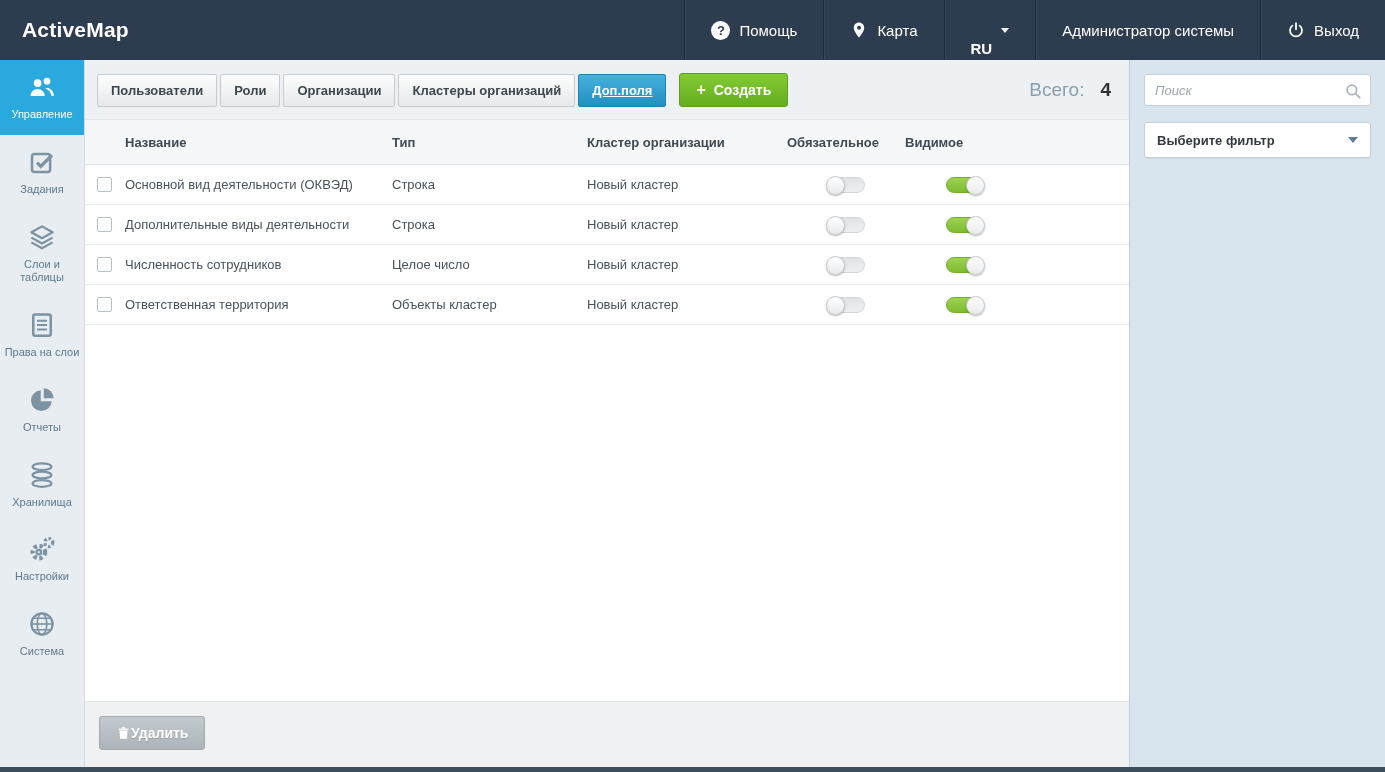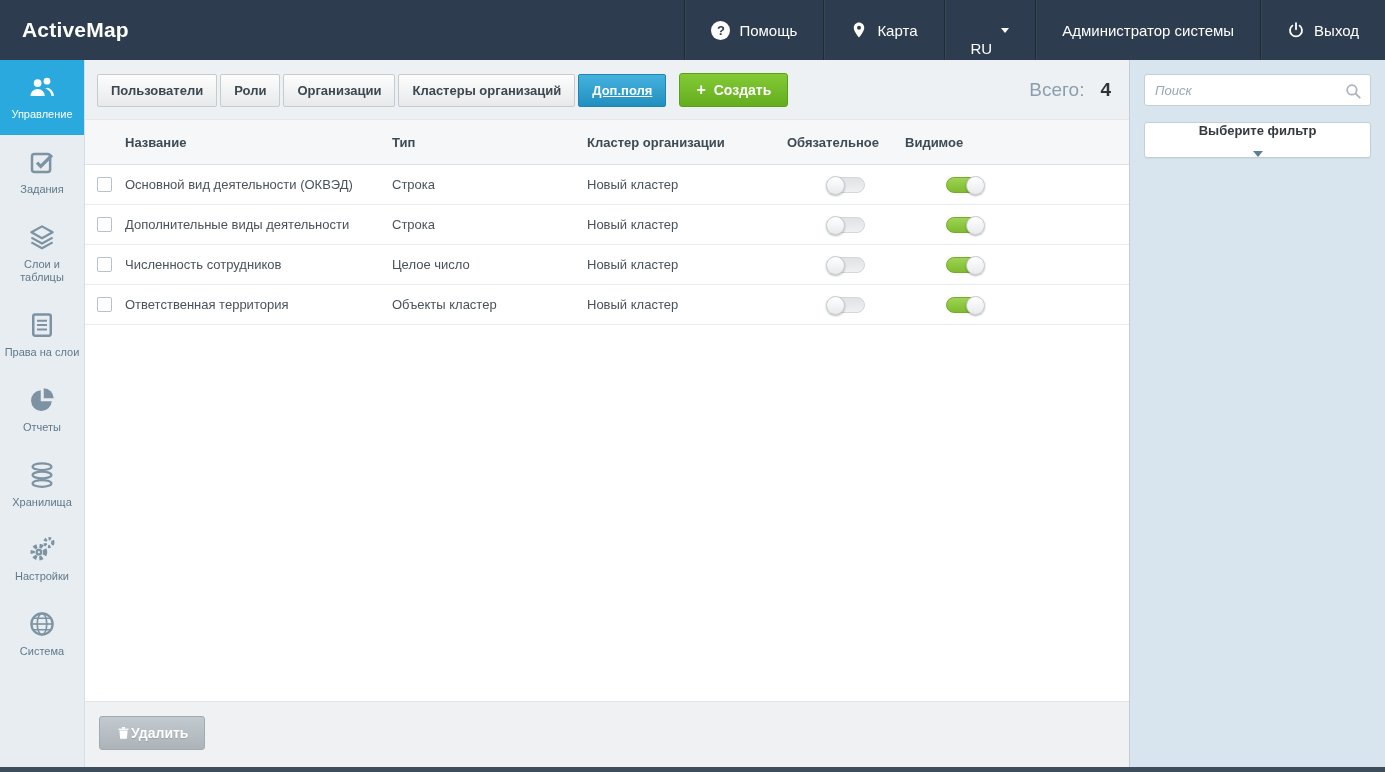--- a/index.html
+++ b/index.html
@@ -66,21 +66,21 @@
   .footerbar { flex:0 0 66px; background:#eff1f2; border-top:1px solid #e1e4e6; display:flex; align-items:flex-start; padding:14px 0 0 14px; }
   .delete-btn { font-family:inherit; display:inline-flex; align-items:center; background:linear-gradient(#c3cacf,#adb4b9); border:1px solid #a3abb0; color:#fff; font-weight:bold; font-size:14px; padding:8px 16px; border-radius:3px; cursor:pointer; text-shadow:0 1px 1px rgba(0,0,0,.15); }
   .delete-btn svg { width:15px; height:16px; }
 
   
   .rightpanel { width:256px; flex:0 0 256px; background:#d9e5ee; border-left:1px solid #c2cdd6; padding:14px; }
   .search-box { position:relative; margin-bottom:16px; }
   .search-box input { width:100%; height:32px; border:1px solid #c3cfd8; border-radius:3px; padding:0 32px 0 10px; font-family:inherit; font-size:13px; font-style:italic; color:#55626c; outline:none; }
   .search-box input::placeholder { color:#9aa7b0; font-style:italic; }
   .search-icon { position:absolute; right:8px; top:8px; width:19px; height:19px; color:#a7b4bd; }
-  .filter-select { height:36px; background:#fff; border:1px solid #c3cfd8; border-radius:3px; display:flex; align-items:center; justify-content:space-between; padding:0 12px; font-size:13px; font-weight:bold; color:#333a40; cursor:pointer; box-shadow:0 1px 1px rgba(0,0,0,.05);flex-direction:column; }
+  .filter-select { height:36px; background:#fff; border:1px solid #c3cfd8; border-radius:3px; display:flex; align-items:center; justify-content:space-between; padding:0 12px; font-size:13px; font-weight:bold; color:#333a40; cursor:pointer; box-shadow:0 1px 1px rgba(0,0,0,.05); }
   .chev { width:0; height:0; border-left:5px solid transparent; border-right:5px solid transparent; border-top:6px solid #5f7d93; }
 </style>
 </head>
 <body>
 
 <div class="app">
 
   <header class="topbar">
     <div class="logo">ActiveMap</div>
     <nav class="topnav">
@@ -90,21 +90,21 @@
       </div>
       <div class="topnav-item">
         <span class="ticon">
           <svg viewBox="0 0 24 24" fill="#fff">
               <path d="M12 2C8.1 2 5 5.1 5 9c0 5.2 7 13 7 13s7-7.8 7-13c0-3.9-3.1-7-7-7zm0 9.5A2.6 2.6 0 1 1 12 6.3a2.6 2.6 0 0 1 0 5.2z"></path>
             </svg>
         </span>
         <span>Карта</span>
       </div>
       <div class="topnav-item">
-        <span style="font-weight:normal;margin-top:36px;">RU</span>
+        <span style="font-weight:bold;margin-top:36px;">RU</span>
         <span class="caret-down"></span>
       </div>
       <div class="topnav-item">
         <span>Администратор системы</span>
       </div>
       <div class="topnav-item">
         <span class="ticon">
           <svg viewBox="0 0 24 24" fill="none" stroke="#fff" stroke-width="2.4" stroke-linecap="round">
               <path d="M12 3v8"></path>
               <path d="M7.2 6.2a8 8 0 1 0 9.6 0"></path>

